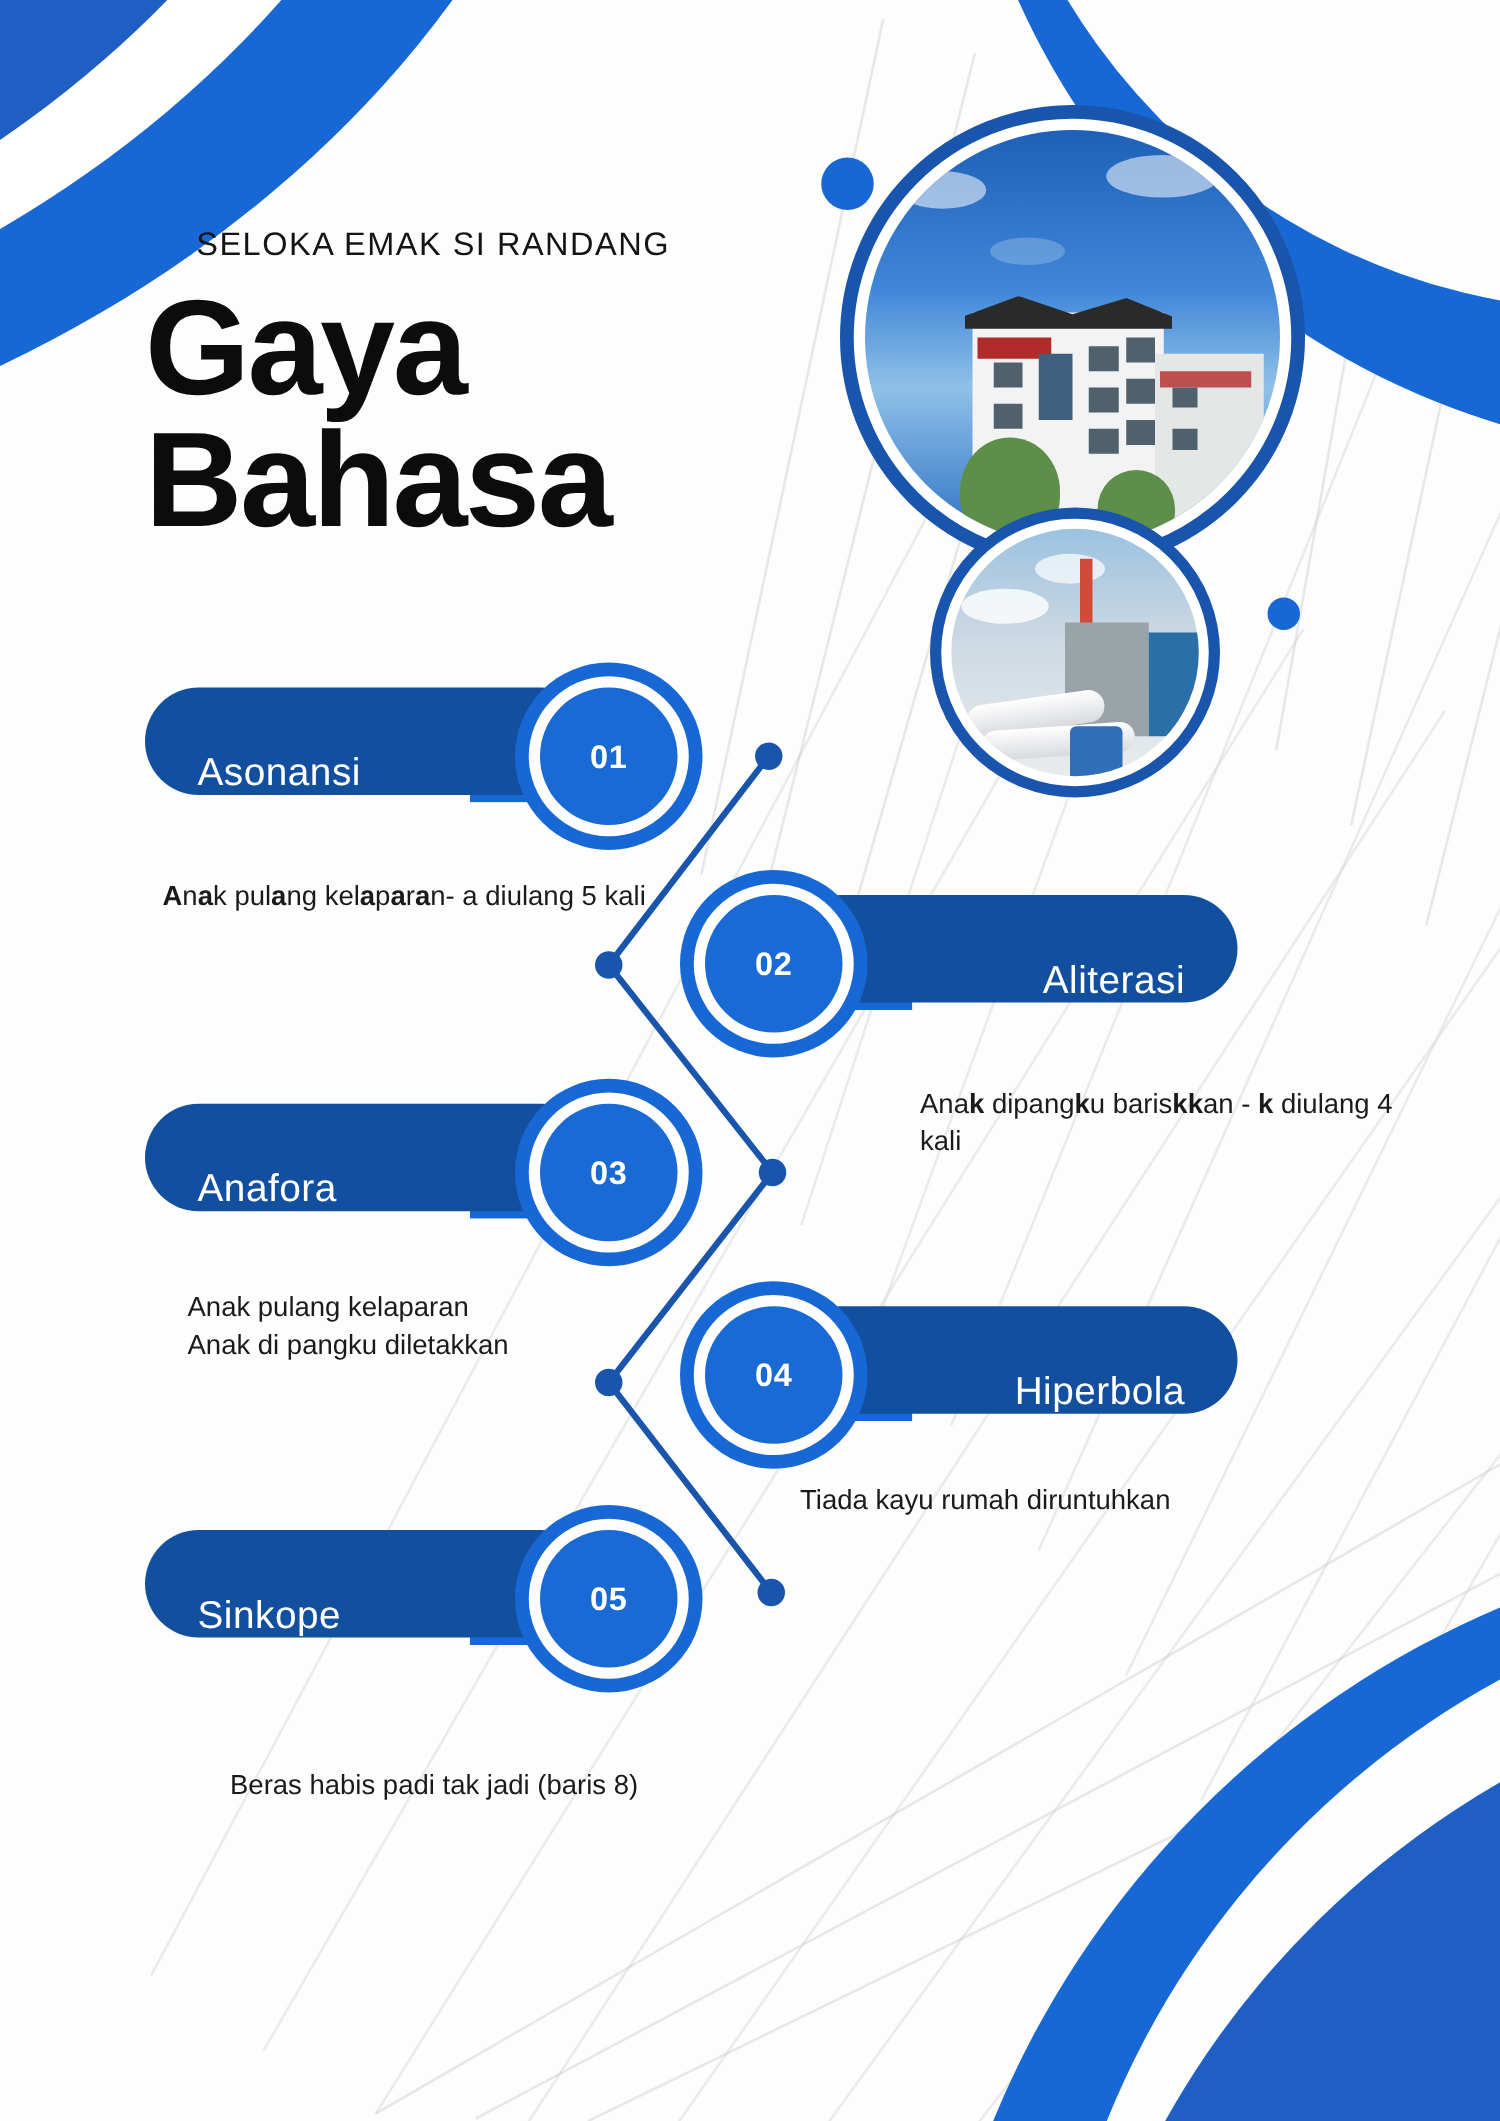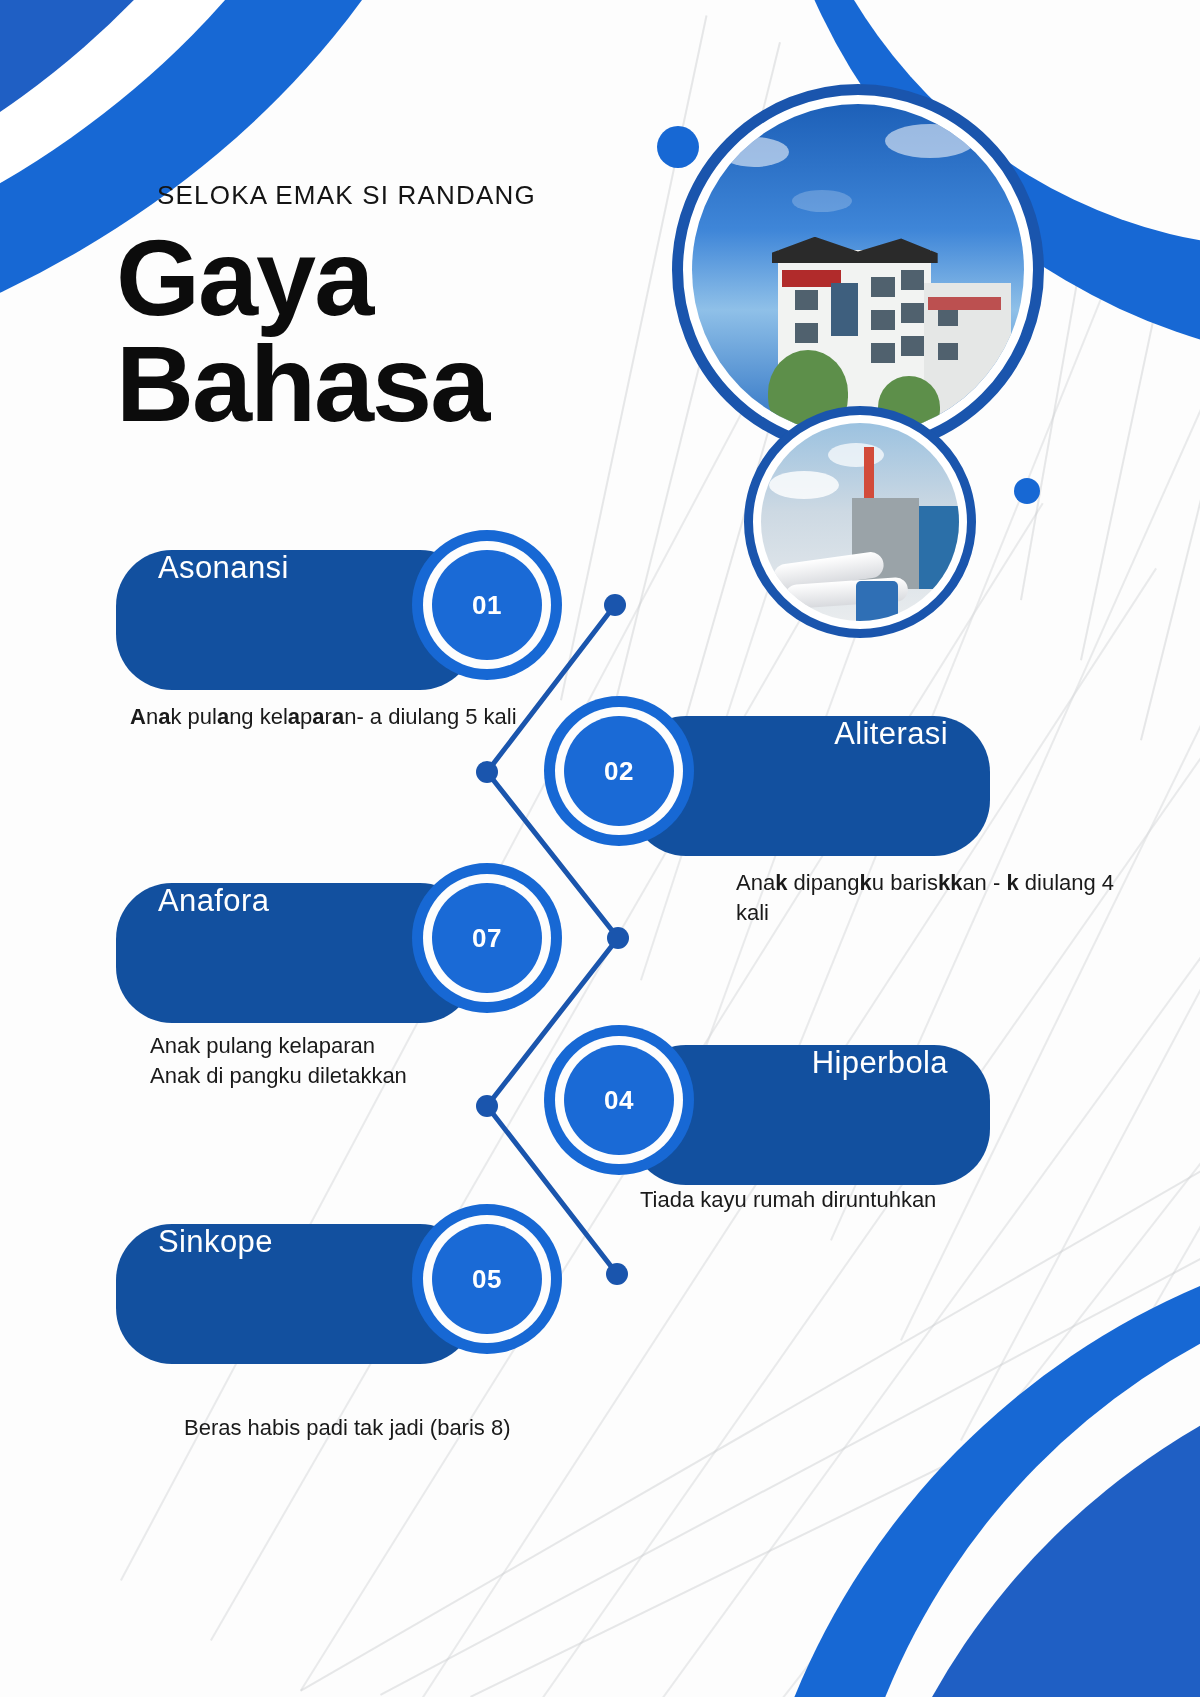--- a/index.html
+++ b/index.html
@@ -106,22 +106,22 @@
 
   
   .step{position:absolute;}
   .pill-wrap{position:relative;height:110px;}
   .tail{
     position:absolute;top:18px;height:74px;width:180px;background:#1768d4;
   }
   .tail.right{left:260px;clip-path:polygon(0 0,82% 0,100% 50%,82% 100%,0 100%);border-radius:0 6px 6px 0;}
   .tail.left{right:260px;clip-path:polygon(18% 0,100% 0,100% 100%,18% 100%,0 50%);border-radius:6px 0 0 6px;}
   .pill{
-    position:absolute;top:0;height:140px;background:#12509f;border-radius:56px;
-    display:flex;align-items:flex-start;box-sizing:border-box;
+    position:absolute;top:0;height:86px;background:#12509f;border-radius:56px;
+    display:flex;align-items:flex-end;box-sizing:border-box;
   }
   .pill.ltr{left:0;width:360px;padding-left:42px;justify-content:flex-start;}
   .pill.rtl{right:0;width:360px;padding-right:42px;justify-content:flex-end;}
   .pill .label{color:#fff;font-size:31px;font-weight:400;letter-spacing:.4px;white-space:nowrap;}
   .pill.ltr .label{margin-right:auto;}
   .num-ring{
     position:absolute;top:-20px;width:150px;height:150px;border-radius:50%;
     background:#1768d4;display:flex;align-items:center;justify-content:center;
   }
   .num-ring .inner-white{
@@ -281,21 +281,21 @@
 
   <div class="step" style="left:116px;top:883px;width:460px;">
     <div class="pill-wrap">
       <div class="tail right"></div>
       <div class="pill ltr">
         <span class="label">Anafora</span>
       </div>
       <div class="num-ring ring-right">
         <div class="inner-white">
             <div class="inner-blue">
-          <span class="num">07</span>
+          <span class="num">03</span>
         </div>
           </div>
       </div>
     </div>
     <div class="caption" id="cap2" style="left:34px;top:148px;width:400px;"><span>Anak pulang kelaparan</span><br><span>Anak di pangku diletakkan</span></div>
   </div>
 
   <div class="step" style="left:530px;top:1045px;width:460px;">
     <div class="pill-wrap">
       <div class="tail left"></div>

